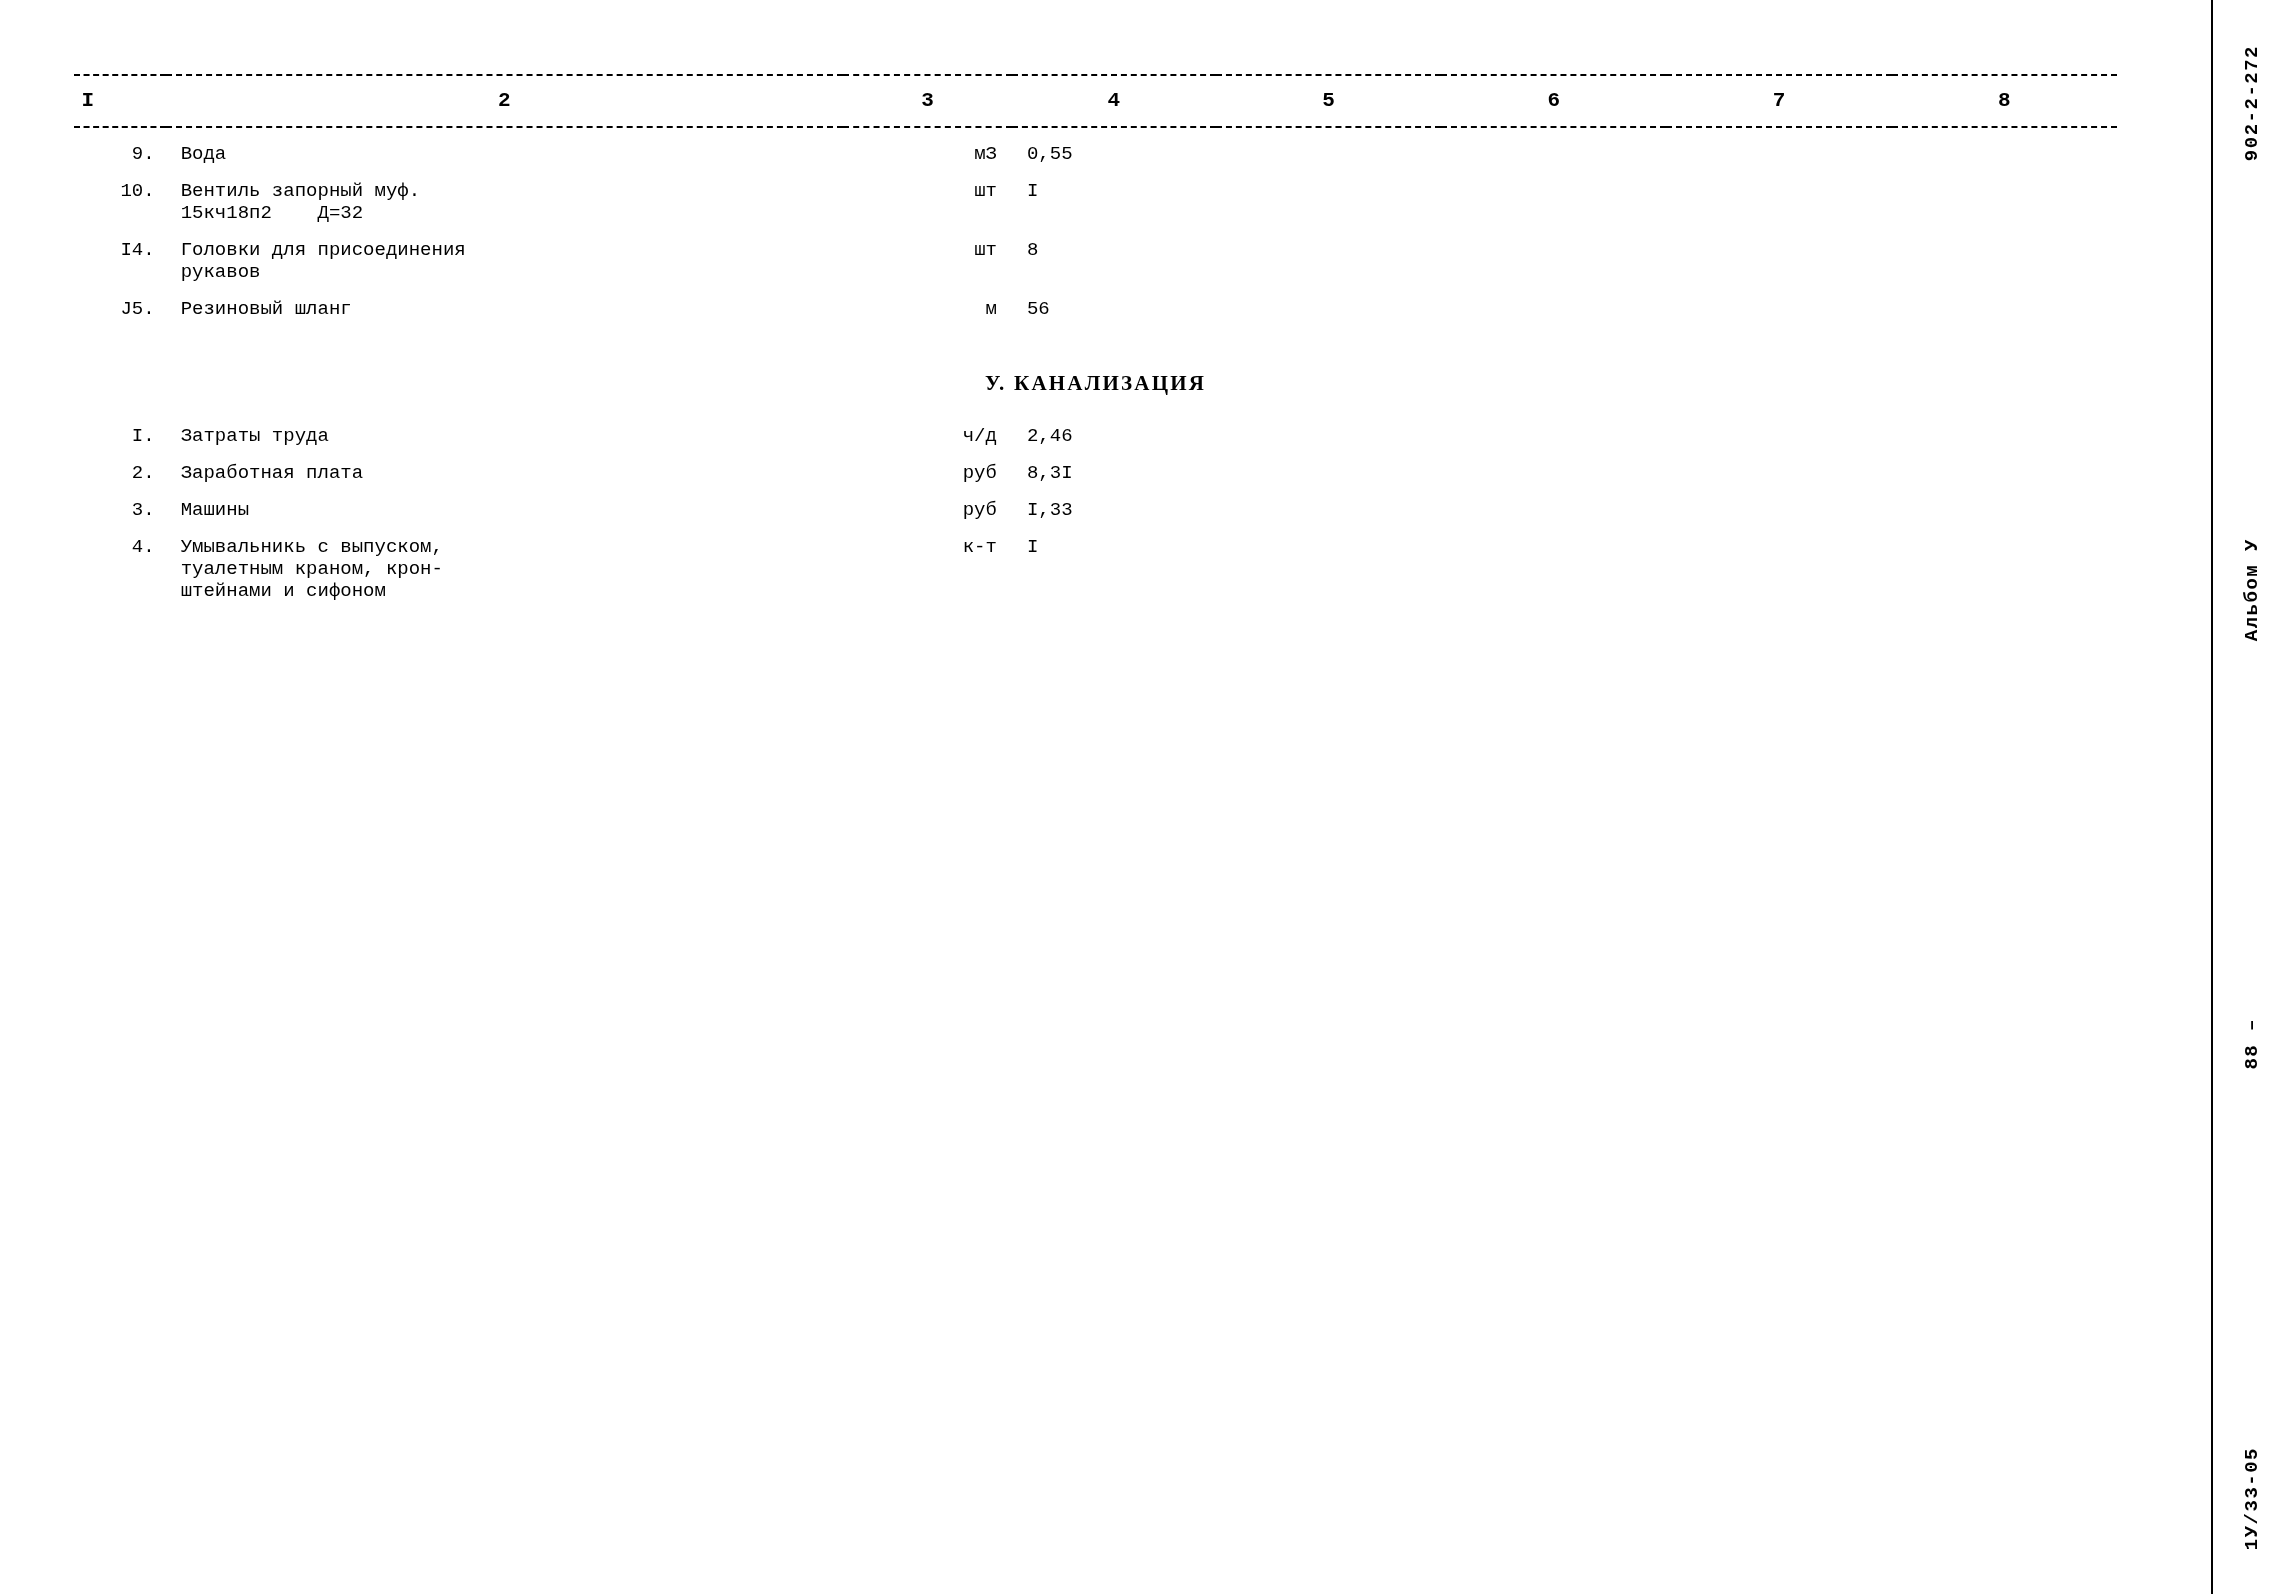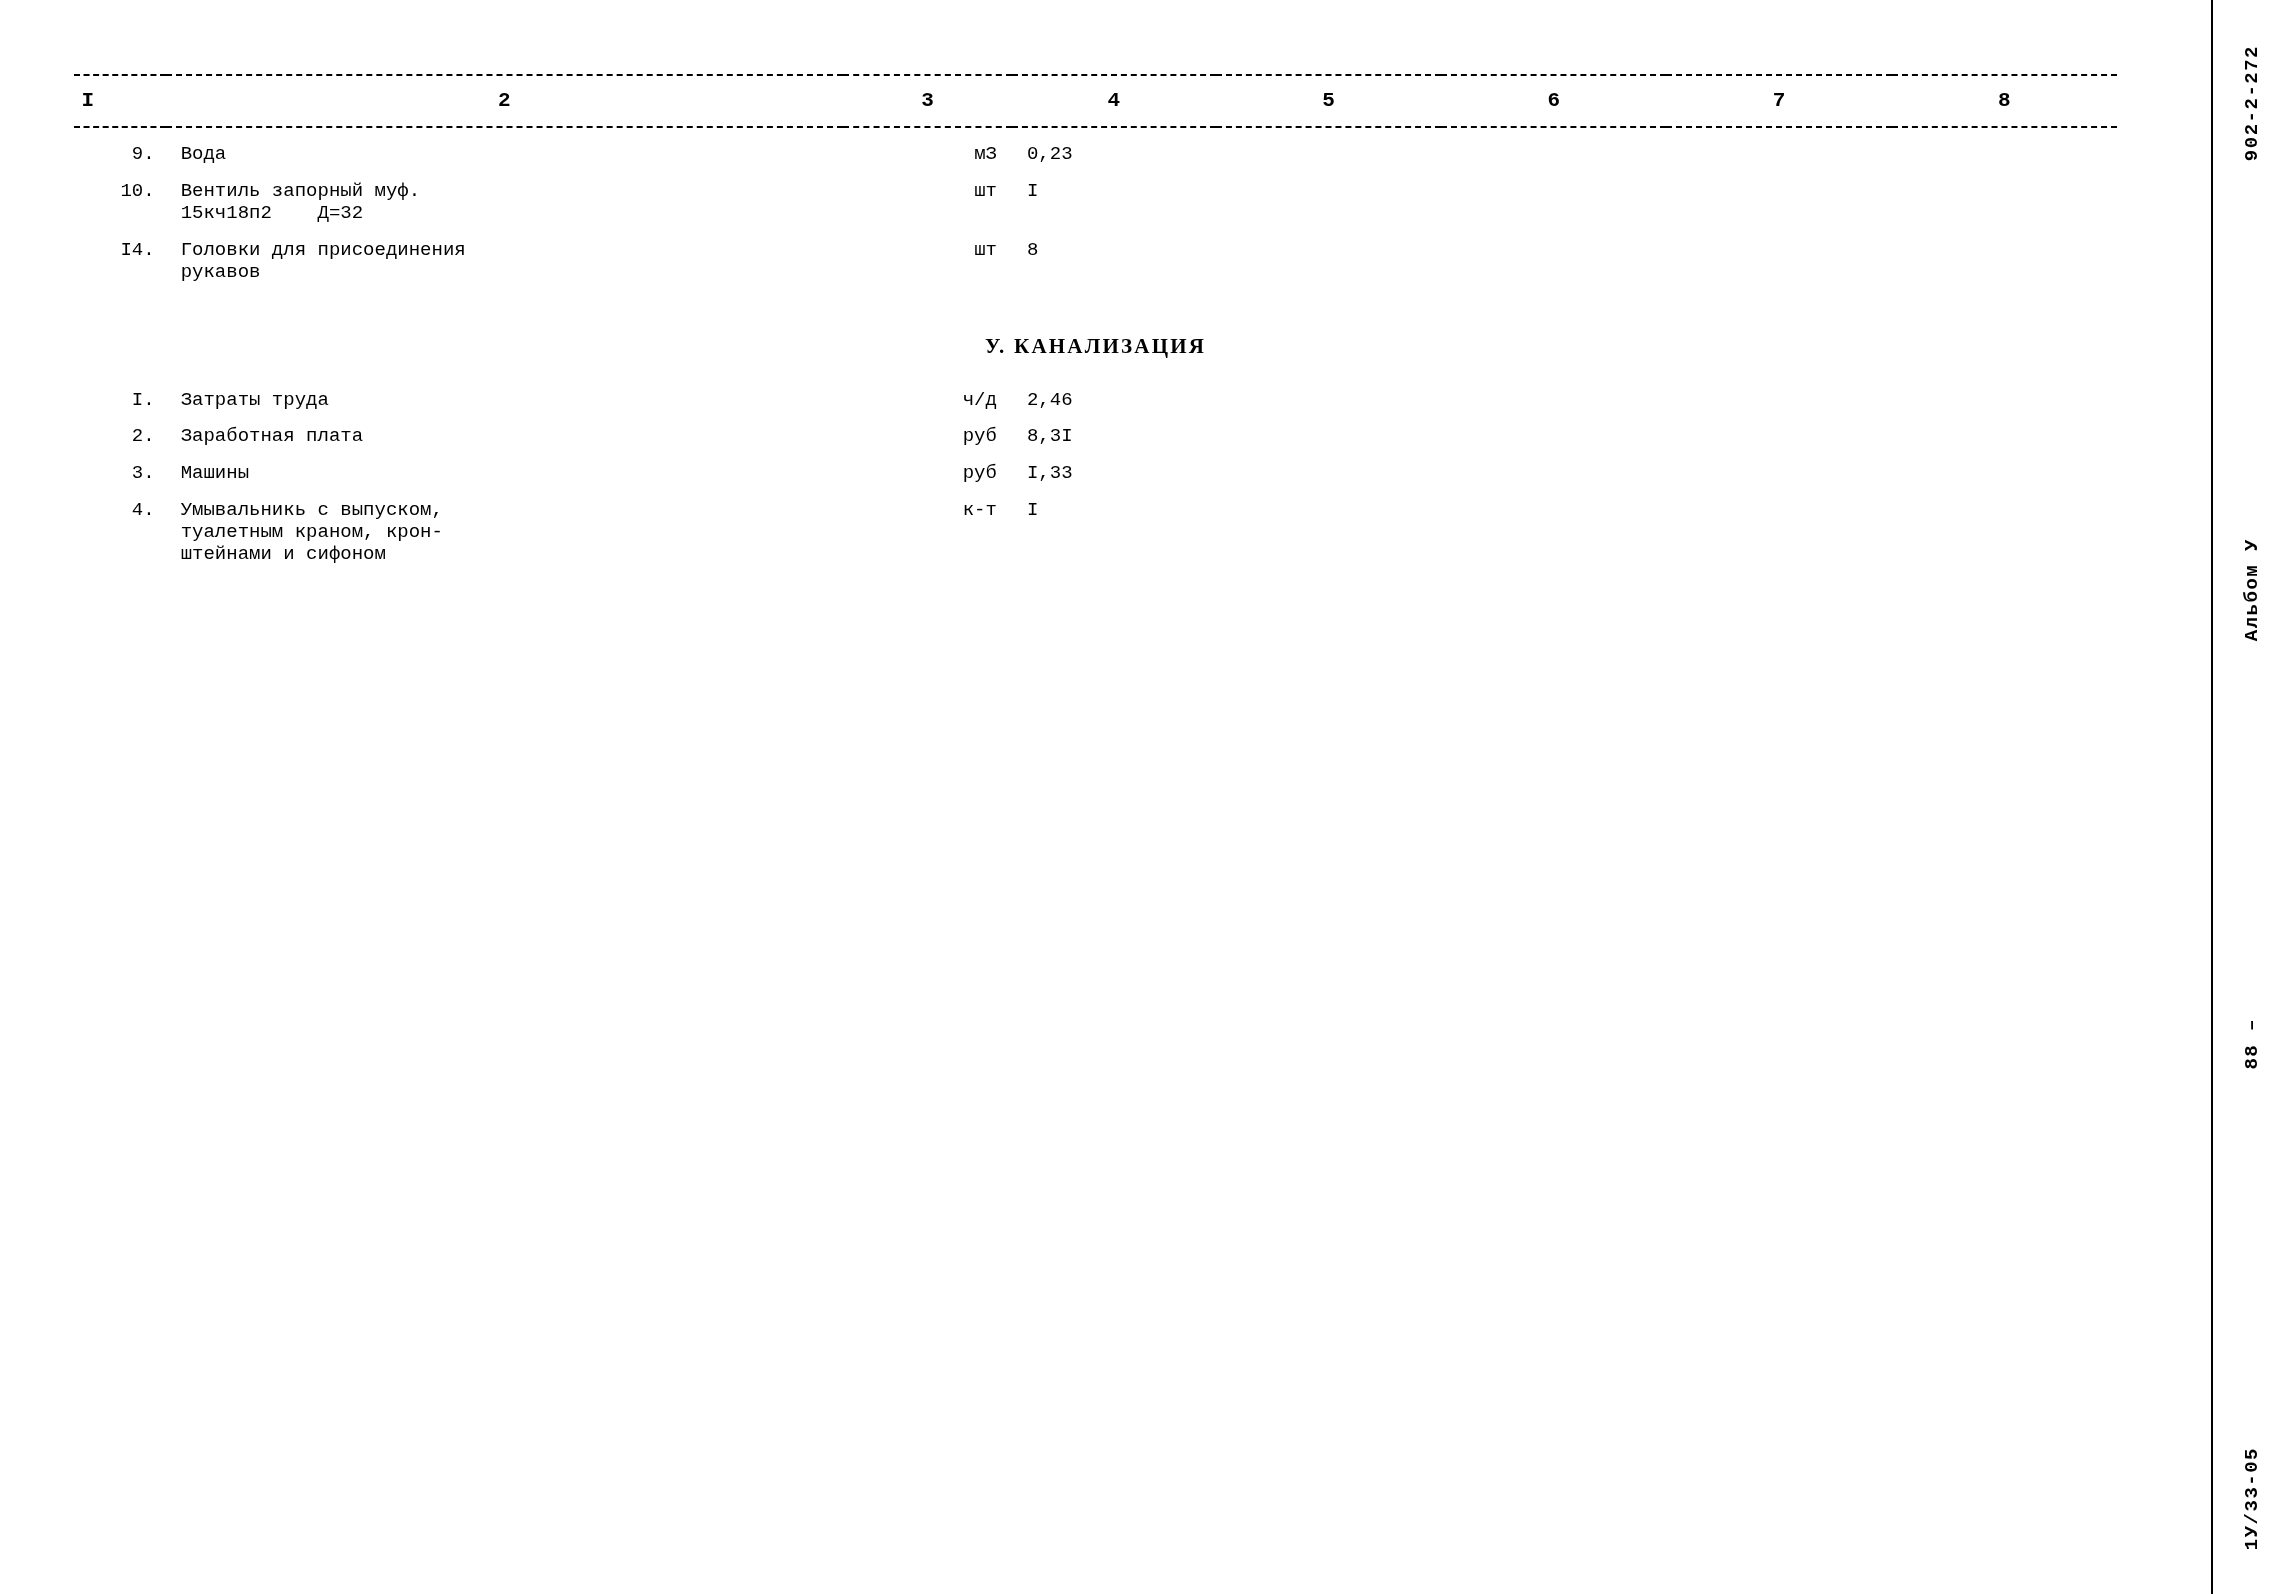--- a/index.html
+++ b/index.html
@@ -182,21 +182,21 @@
     <tbody>
 
       <tr class="spacer-row">
           <td colspan="8"></td>
         </tr>
 
       <tr class="data-row">
         <td>9.</td>
         <td>Вода</td>
         <td class="unit-col">мЗ</td>
-        <td class="val-col">0,23</td>
+        <td class="val-col">0,55</td>
         <td></td>
         <td></td>
         <td></td>
         <td></td>
       </tr>
 
       <tr class="data-row">
         <td>10.</td>
         <td>Вентиль запорный муф.<br>15кч18п2 &nbsp;&nbsp; Д=32</td>
         <td class="unit-col">шт</td>
@@ -214,20 +214,30 @@
         <td>I4.</td>
         <td>Головки для присоединения<br>рукавов</td>
         <td class="unit-col">шт</td>
         <td class="val-col">8</td>
         <td></td>
         <td></td>
         <td></td>
         <td></td>
       </tr>
 
+      <tr class="data-row">
+        <td>J5.</td>
+        <td>Резиновый шланг</td>
+        <td class="unit-col">м</td>
+        <td class="val-col">56</td>
+        <td></td>
+        <td></td>
+        <td></td>
+        <td></td>
+      </tr>
 
 
       <tr class="section-header-row">
         <td colspan="8">
           <div class="section-header">У.  КАНАЛИЗАЦИЯ</div>
         </td>
       </tr>
 
       <tr class="data-row">
         <td>I.</td>

